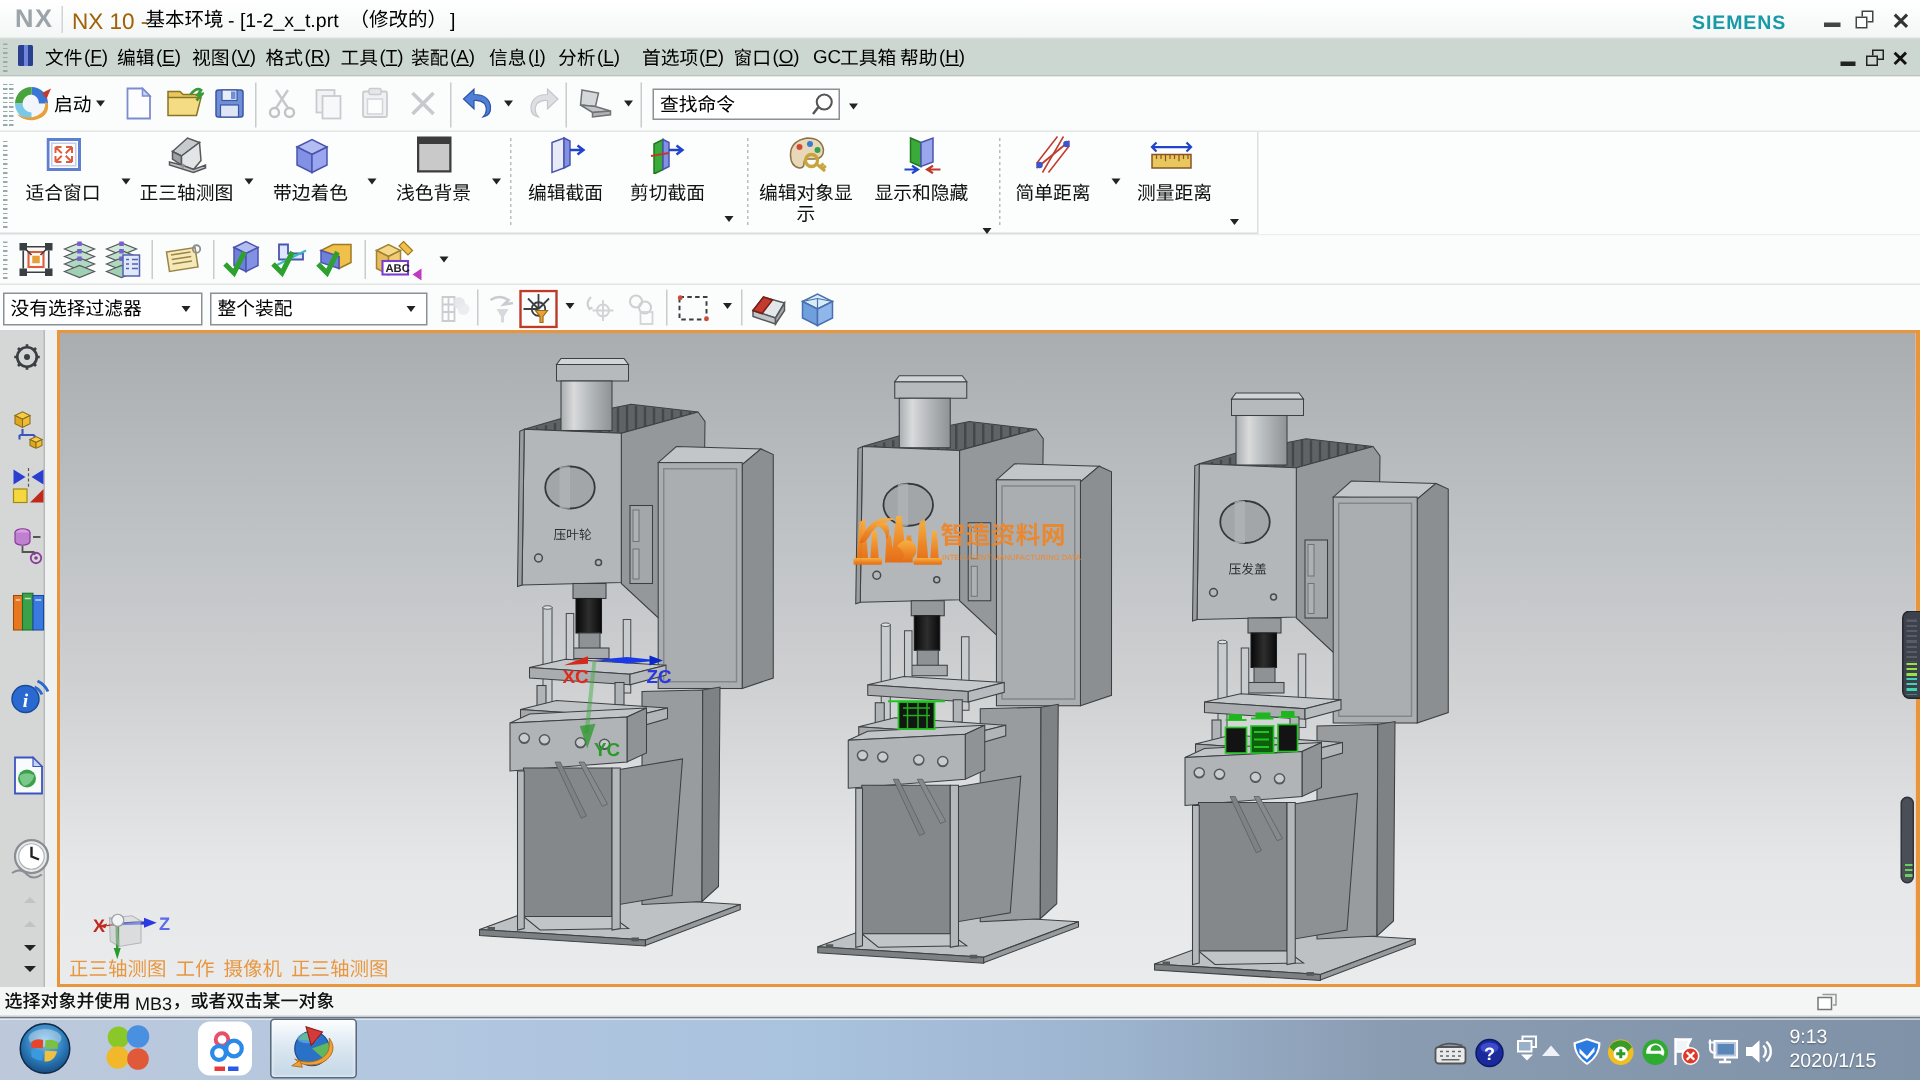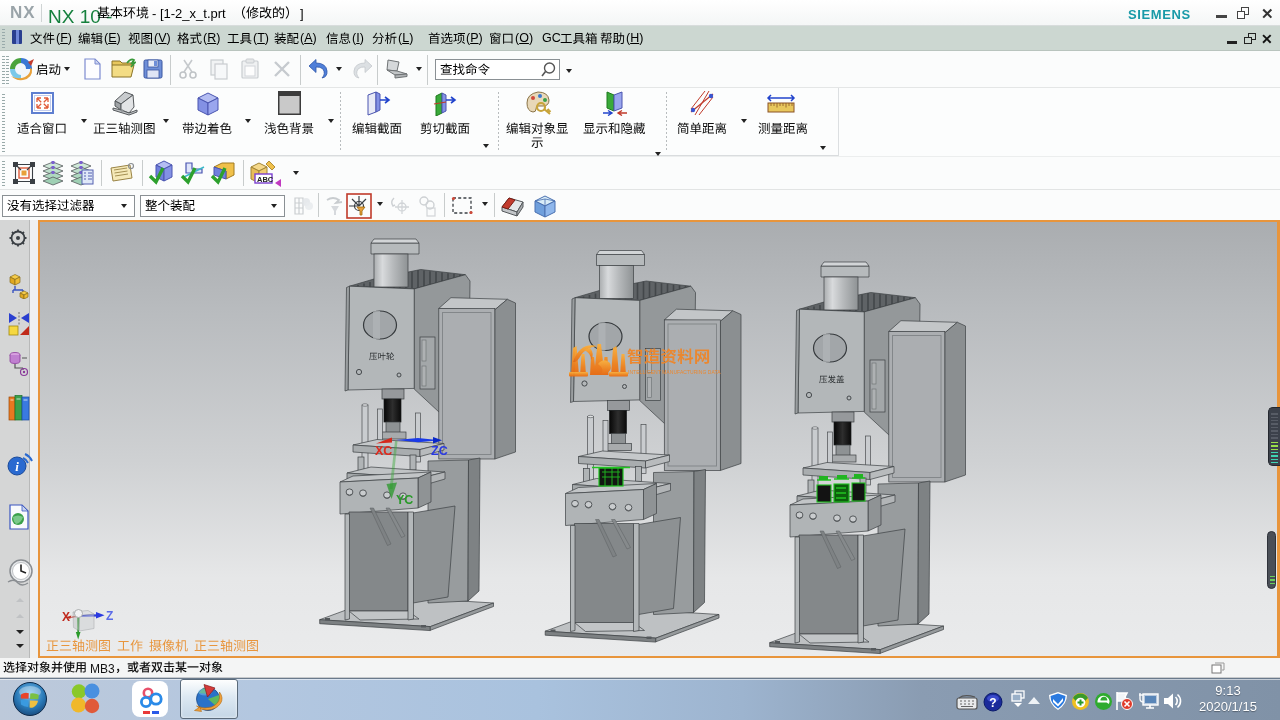--- a/index.html
+++ b/index.html
@@ -7,21 +7,21 @@
 .abs{position:absolute;}
 .vsep{position:absolute;width:1px;background:#c8cccc;}
 .dots{position:absolute;width:3px;background-image:repeating-linear-gradient(to bottom,#9aa 0 1px,transparent 1px 3px);}
 .dd{position:absolute;width:0;height:0;border-left:3.5px solid transparent;border-right:3.5px solid transparent;border-top:4px solid #222;}
 </style></head><body>
 <div id="page">
 
 <div class="abs" style="left:0;top:0;width:1280px;height:26px;background:linear-gradient(#ffffff,#f4f6f6);border-bottom:1px solid #d8dcdc;"></div>
 <div class="abs" style="left:10px;top:3px;font-size:17px;font-weight:bold;color:#9aa4a9;letter-spacing:1px;">NX</div>
 <div class="abs" style="left:41px;top:4px;width:1px;height:18px;background:#cfd4d4;"></div>
-<div class="abs" style="left:48px;top:6px;font-size:19px;color:#15803d;">NX 10 - </div>
+<div class="abs" style="left:48px;top:6px;font-size:15px;color:#a16207;">NX 10 - </div>
 <svg style="position:absolute;left:97px;top:6px;" width="52.5" height="13" viewBox="0 0 52.5 13">
       <path d="M8.9 0.5V1.8H4.2V0.5H3.2V1.8H1.2V2.6H3.2V6.8H0.6V7.6H3.4C2.7 8.5 1.5 9.3 0.5 9.8C0.7 10.0 1.0 10.3 1.1 10.5C2.4 9.9 3.7 8.8 4.5 7.6H8.6C9.4 8.8 10.7 9.8 11.9 10.4C12.1 10.1 12.4 9.8 12.6 9.6C11.5 9.2 10.4 8.5 9.6 7.6H12.4V6.8H9.9V2.6H11.8V1.8H9.9V0.5ZM4.2 2.6H8.9V3.5H4.2ZM6.0 8.0V9.1H3.3V9.9H6.0V11.3H1.6V12.1H11.5V11.3H7.0V9.9H9.7V9.1H7.0V8.0ZM4.2 4.2H8.9V5.1H4.2ZM4.2 5.8H8.9V6.8H4.2Z M19.0 0.5V3.3H13.8V4.3H17.8C16.8 6.5 15.2 8.6 13.5 9.6C13.7 9.8 14.0 10.2 14.2 10.4C16.1 9.1 17.8 6.8 18.8 4.3H19.0V9.1H15.9V10.0H19.0V12.5H20.0V10.0H23.0V9.1H20.0V4.3H20.2C21.2 6.8 22.9 9.1 24.8 10.4C25.0 10.1 25.3 9.7 25.5 9.5C23.7 8.5 22.1 6.4 21.2 4.3H25.2V3.3H20.0V0.5Z M34.8 5.0C35.8 6.1 36.9 7.6 37.5 8.5L38.2 7.9C37.7 7.0 36.5 5.6 35.5 4.5ZM26.5 10.1 26.7 11.0C27.8 10.6 29.2 10.2 30.5 9.7L30.3 8.8L29.0 9.3V6.1H30.1V5.2H29.0V2.3H30.4V1.4H26.5V2.3H28.1V5.2H26.7V6.1H28.1V9.6ZM31.1 1.4V2.3H34.4C33.6 4.6 32.2 6.6 30.6 7.9C30.8 8.1 31.2 8.5 31.4 8.7C32.3 7.9 33.1 6.9 33.8 5.7V12.4H34.8V3.9C35.0 3.4 35.3 2.9 35.5 2.3H38.3V1.4Z M45.3 7.5H49.4V8.4H45.3ZM45.3 6.0H49.4V6.9H45.3ZM46.6 0.6C46.7 0.9 46.9 1.2 47.0 1.5H44.2V2.3H50.7V1.5H48.0C47.9 1.1 47.7 0.8 47.5 0.4ZM48.7 2.4C48.6 2.8 48.4 3.4 48.2 3.8H46.0L46.5 3.7C46.4 3.4 46.2 2.8 46.0 2.4L45.2 2.6C45.4 3.0 45.5 3.5 45.6 3.8H43.8V4.7H51.1V3.8H49.0C49.2 3.5 49.4 3.1 49.6 2.7ZM44.4 5.4V9.1H45.7C45.6 10.6 45.0 11.3 42.9 11.8C43.1 11.9 43.3 12.3 43.4 12.5C45.8 12.0 46.5 11.0 46.7 9.1H47.9V11.0C47.9 11.7 47.9 11.9 48.2 12.1C48.4 12.2 48.8 12.3 49.1 12.3C49.2 12.3 49.8 12.3 49.9 12.3C50.2 12.3 50.6 12.3 50.7 12.2C51.0 12.1 51.1 12.0 51.2 11.8C51.3 11.6 51.4 11.0 51.4 10.5C51.1 10.4 50.8 10.3 50.6 10.1C50.6 10.6 50.6 11.0 50.5 11.2C50.5 11.4 50.4 11.5 50.3 11.5C50.2 11.5 50.0 11.5 49.9 11.5C49.7 11.5 49.4 11.5 49.2 11.5C49.1 11.5 49.0 11.5 48.9 11.5C48.8 11.4 48.8 11.3 48.8 11.1V9.1H50.3V5.4ZM39.4 9.8 39.8 10.8C40.9 10.3 42.3 9.8 43.6 9.2L43.4 8.3L42.0 8.9V4.6H43.3V3.7H42.0V0.7H41.1V3.7H39.6V4.6H41.1V9.2C40.5 9.4 39.9 9.6 39.4 9.8Z" fill="#000"></path>
     </svg>
 <div class="abs" style="left:152px;top:6px;font-size:13px;color:#000;"> - [1-2_x_t.prt</div>
 <svg style="position:absolute;left:233px;top:6px;" width="65.5" height="13" viewBox="0 0 65.5 13">
       <path d="M9.0 6.5C9.0 9.0 10.1 11.1 11.6 12.7L12.4 12.3C10.9 10.7 10.0 8.8 10.0 6.5C10.0 4.2 10.9 2.3 12.4 0.7L11.6 0.3C10.1 1.9 9.0 4.0 9.0 6.5Z M22.1 6.4C21.4 7.1 20.1 7.7 18.9 8.1C19.1 8.2 19.3 8.4 19.4 8.6C20.7 8.2 22.0 7.6 22.8 6.7ZM23.3 7.7C22.4 8.6 20.7 9.4 19.1 9.8C19.3 9.9 19.5 10.2 19.6 10.4C21.3 9.9 23.1 9.1 24.0 8.0ZM24.5 9.1C23.4 10.5 21.0 11.3 18.4 11.7C18.6 11.9 18.8 12.2 18.9 12.4C21.6 12.0 24.1 11.0 25.4 9.5ZM17.0 4.1V10.4H17.8V4.1ZM20.2 2.8H23.8C23.4 3.5 22.7 4.1 22.0 4.6C21.2 4.0 20.6 3.4 20.2 2.8ZM20.3 0.5C19.8 1.9 18.9 3.3 17.8 4.1C18.0 4.3 18.4 4.5 18.6 4.7C19.0 4.3 19.3 3.9 19.7 3.4C20.1 4.0 20.6 4.5 21.2 5.0C20.2 5.6 19.0 5.9 17.8 6.1C18.0 6.3 18.2 6.7 18.3 6.9C19.6 6.6 20.9 6.2 22.0 5.5C22.8 6.1 23.9 6.5 25.1 6.8C25.2 6.6 25.5 6.2 25.6 6.0C24.5 5.8 23.6 5.5 22.8 5.0C23.8 4.3 24.6 3.4 25.1 2.2L24.5 1.9L24.3 1.9H20.7C20.9 1.5 21.1 1.1 21.2 0.7ZM16.1 0.6C15.4 2.6 14.4 4.6 13.3 5.9C13.4 6.1 13.7 6.7 13.8 6.9C14.2 6.4 14.6 5.8 15.0 5.2V12.5H15.9V3.5C16.3 2.6 16.7 1.7 17.0 0.8Z M33.8 3.8H36.5C36.2 5.5 35.8 7.0 35.2 8.2C34.5 7.0 34.1 5.5 33.8 4.0ZM27.0 1.4V2.4H30.6V5.1H27.2V10.1C27.2 10.6 26.9 10.8 26.8 10.8C26.9 11.1 27.1 11.6 27.1 11.9C27.4 11.6 27.9 11.4 31.7 9.9C31.7 9.7 31.6 9.3 31.6 9.0L28.1 10.2V6.1H31.6L31.5 6.2C31.7 6.3 32.1 6.7 32.3 6.9C32.6 6.4 32.9 5.9 33.2 5.3C33.6 6.7 34.0 8.0 34.6 9.1C33.8 10.2 32.8 11.0 31.4 11.6C31.6 11.9 31.9 12.3 32.0 12.5C33.3 11.9 34.4 11.0 35.2 10.0C35.9 11.0 36.8 11.9 37.9 12.4C38.1 12.2 38.4 11.8 38.6 11.6C37.4 11.1 36.5 10.2 35.8 9.1C36.6 7.7 37.2 6.0 37.5 3.8H38.4V2.9H34.1C34.4 2.2 34.6 1.5 34.7 0.7L33.7 0.5C33.3 2.7 32.6 4.7 31.6 6.1V1.4Z M46.2 5.9C46.9 6.9 47.8 8.2 48.2 9.0L49.0 8.5C48.6 7.7 47.7 6.4 46.9 5.5ZM42.1 0.5C42.0 1.1 41.8 2.0 41.6 2.6H40.1V12.1H41.0V11.1H44.7V2.6H42.5C42.7 2.1 43.0 1.3 43.2 0.7ZM41.0 3.5H43.8V6.2H41.0ZM41.0 10.2V7.1H43.8V10.2ZM46.8 0.5C46.4 2.3 45.7 4.1 44.8 5.2C45.0 5.3 45.4 5.6 45.6 5.8C46.0 5.1 46.4 4.4 46.8 3.5H50.1C50.0 8.7 49.8 10.7 49.3 11.1C49.2 11.3 49.0 11.3 48.8 11.3C48.5 11.3 47.7 11.3 46.9 11.3C47.0 11.5 47.2 11.9 47.2 12.2C47.9 12.2 48.7 12.3 49.1 12.2C49.6 12.2 49.9 12.1 50.2 11.7C50.7 11.0 50.9 9.0 51.1 3.1C51.1 2.9 51.1 2.6 51.1 2.6H47.2C47.4 2.0 47.6 1.3 47.7 0.7Z M56.0 6.5C56.0 4.0 54.9 1.9 53.4 0.3L52.6 0.7C54.1 2.3 55.0 4.2 55.0 6.5C55.0 8.8 54.1 10.7 52.6 12.3L53.4 12.7C54.9 11.1 56.0 9.0 56.0 6.5Z" fill="#000"></path>
     </svg>
 <div class="abs" style="left:300px;top:6px;font-size:13px;color:#000;">]</div>
 <div class="abs" style="left:1128px;top:7px;font-size:13px;font-weight:bold;color:#199aa8;letter-spacing:0.6px;">SIEMENS</div>
 <div class="abs" style="left:1216px;top:15px;width:11px;height:3px;background:#444;"></div>
@@ -712,13 +712,13 @@
 <svg class="abs" style="left:1138px;top:691px" width="22" height="20" viewBox="0 0 22 20">
 <rect x="5" y="3" width="15" height="11" fill="#b8c8dc" stroke="#fff" stroke-width="1.4"></rect>
 <rect x="7" y="5" width="11" height="7" fill="#5a86b8"></rect>
 <path d="M12 14 V17 M8 17 H16" stroke="#fff" stroke-width="1.6"></path>
 <path d="M2 2 V8 M1 4 H5 M2 8 Q2 11 6 11" fill="none" stroke="#f8fafc" stroke-width="1.4"></path>
     </svg>
 <svg class="abs" style="left:1162px;top:691px" width="20" height="20" viewBox="0 0 20 20">
 <path d="M2 7 H6 L11 2.5 V17.5 L6 13 H2 Z" fill="#fff"></path>
 <path d="M13.5 6 A5.5 5.5 0 0 1 13.5 14 M15.5 3.5 A8.5 8.5 0 0 1 15.5 16.5" fill="none" stroke="#fff" stroke-width="1.6"></path>
     </svg>
-<div class="abs" style="left:1193px;top:683px;width:70px;height:32px;color:#fff;font-size:13px;text-align:center;text-shadow:0 1px 1px rgba(0,0,0,0.35);line-height:16px;">9:13<br>2020/1/15</div>
+<div class="abs" style="left:1193px;top:683px;width:70px;height:32px;color:#fff;font-size:13px;text-align:left;text-shadow:0 1px 1px rgba(0,0,0,0.35);line-height:16px;">9:13<br>2020/1/15</div>
 </div>
 </body></html>

